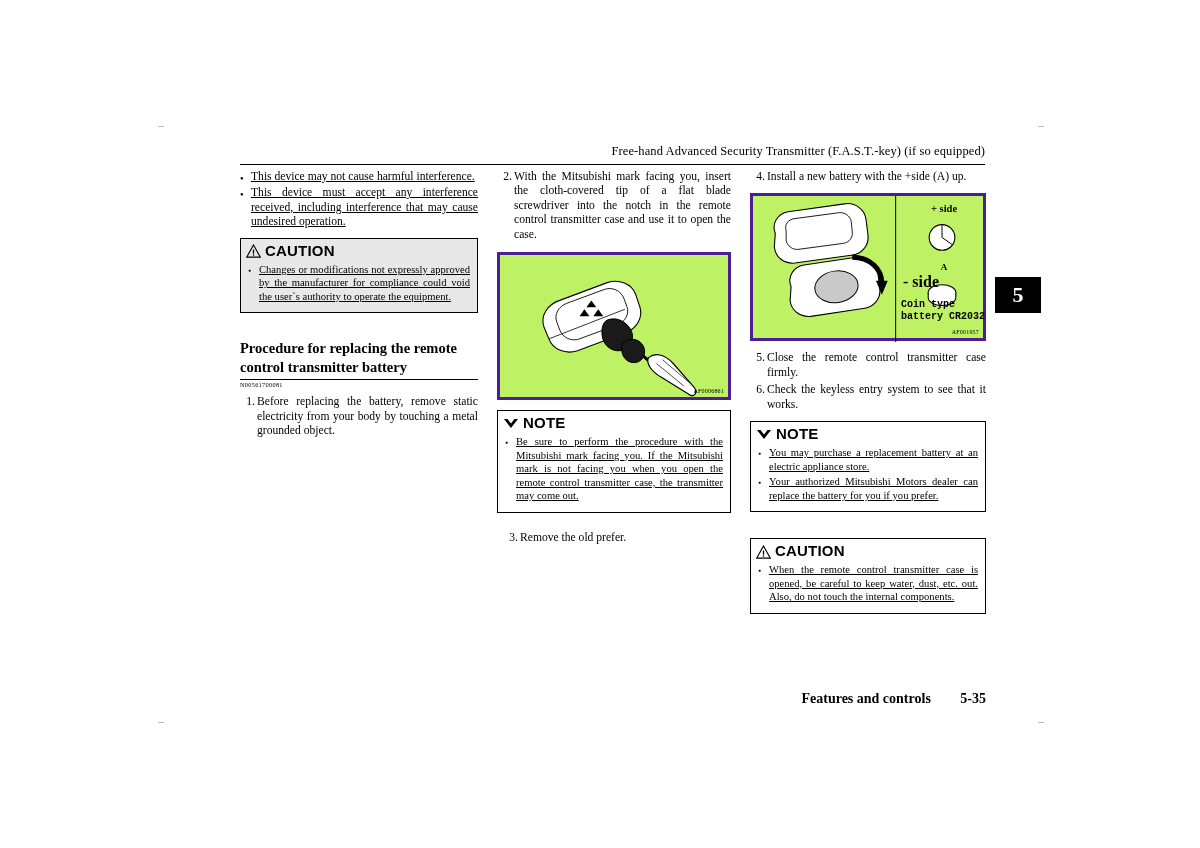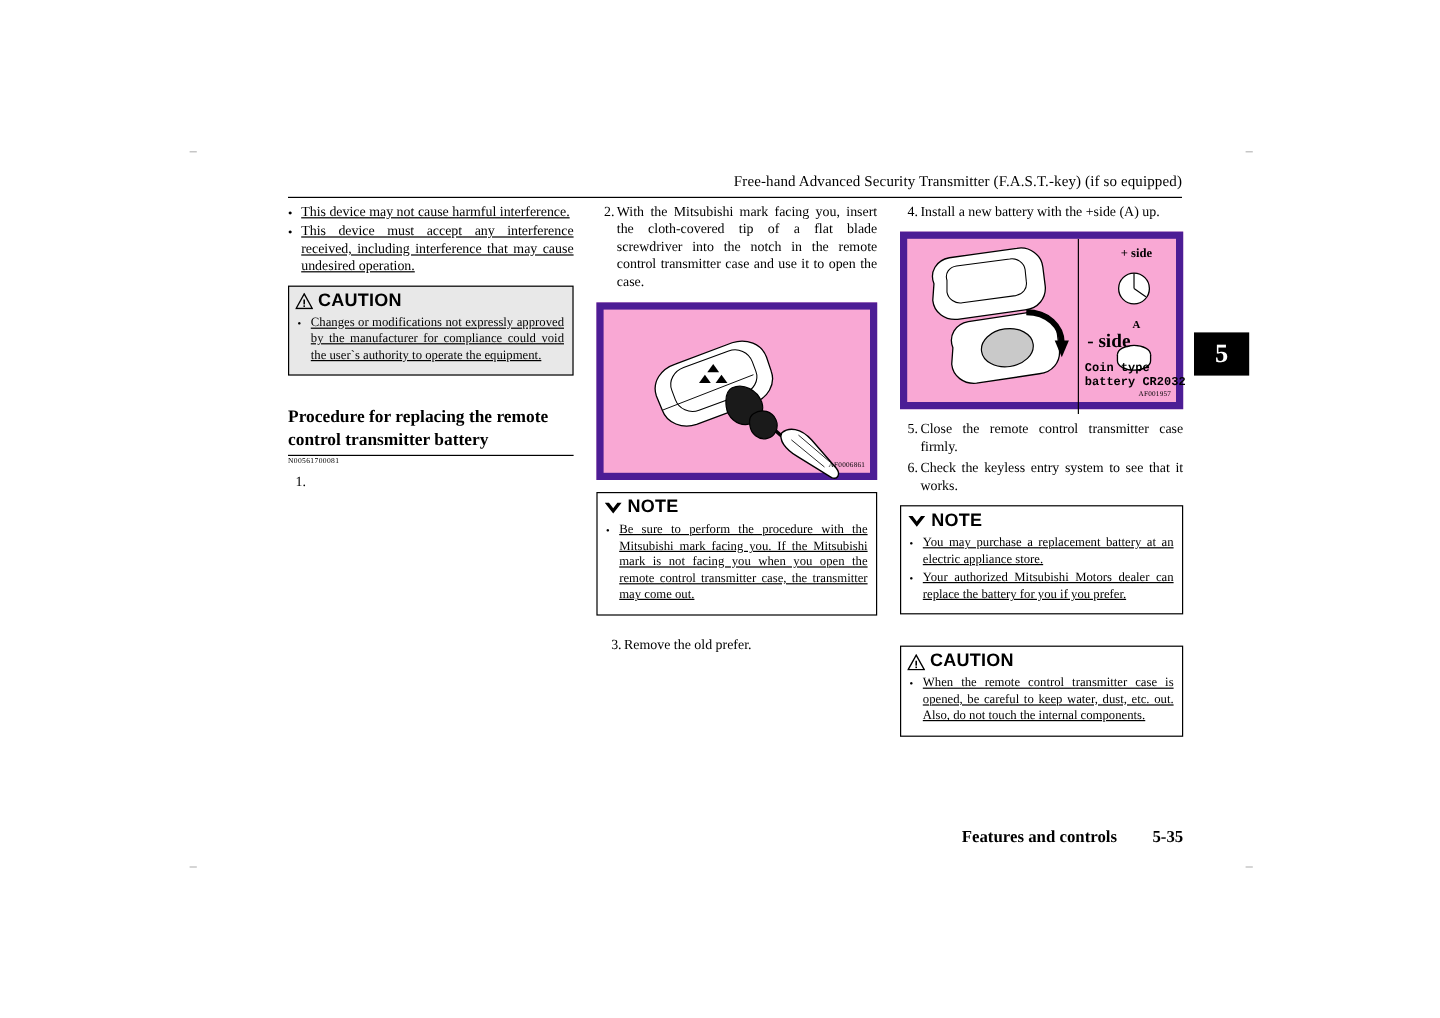--- a/index.html
+++ b/index.html
@@ -179,24 +179,24 @@
     margin-top: 3px;
     border-top: 1px solid #000;
     font-size: 6.3px;
     letter-spacing: 0.3px;
     padding-top: 1px;
     text-align: left;
   }
 
   
   .figure {
-    border: 6px solid #4c1d95;
+    border: 3px solid #4c1d95;
     box-sizing: border-box;
     position: relative;
-    background: #f9a8d4;
+    background: #bef264;
     margin-top: 8px;
   }
   .fig-code {
     position: absolute;
     right: 4px;
     bottom: 2px;
     font-size: 6px;
     letter-spacing: 0.2px;
   }
 
@@ -293,20 +293,21 @@
         </ul>
       </div>
     </div>
 
     <div class="sec-head">Procedure for replacing the remote control transmitter battery</div>
     <div class="code-line">N00561700081</div>
 
     <ol class="num-list" style="margin-top:6px;">
       <li>
         <span class="num">1.</span>
+        <span>Before replacing the battery, remove static electricity from your body by touching a metal grounded object.</span>
       </li>
     </ol>
   </div>
 
   <div class="col col-2">
 
     <ol class="num-list">
       <li>
         <span class="num">2.</span>
         <span>With the Mitsubishi mark facing you, insert the cloth-covered tip of a flat blade screwdriver into the notch in the remote control transmitter case and use it to open the case.</span>

